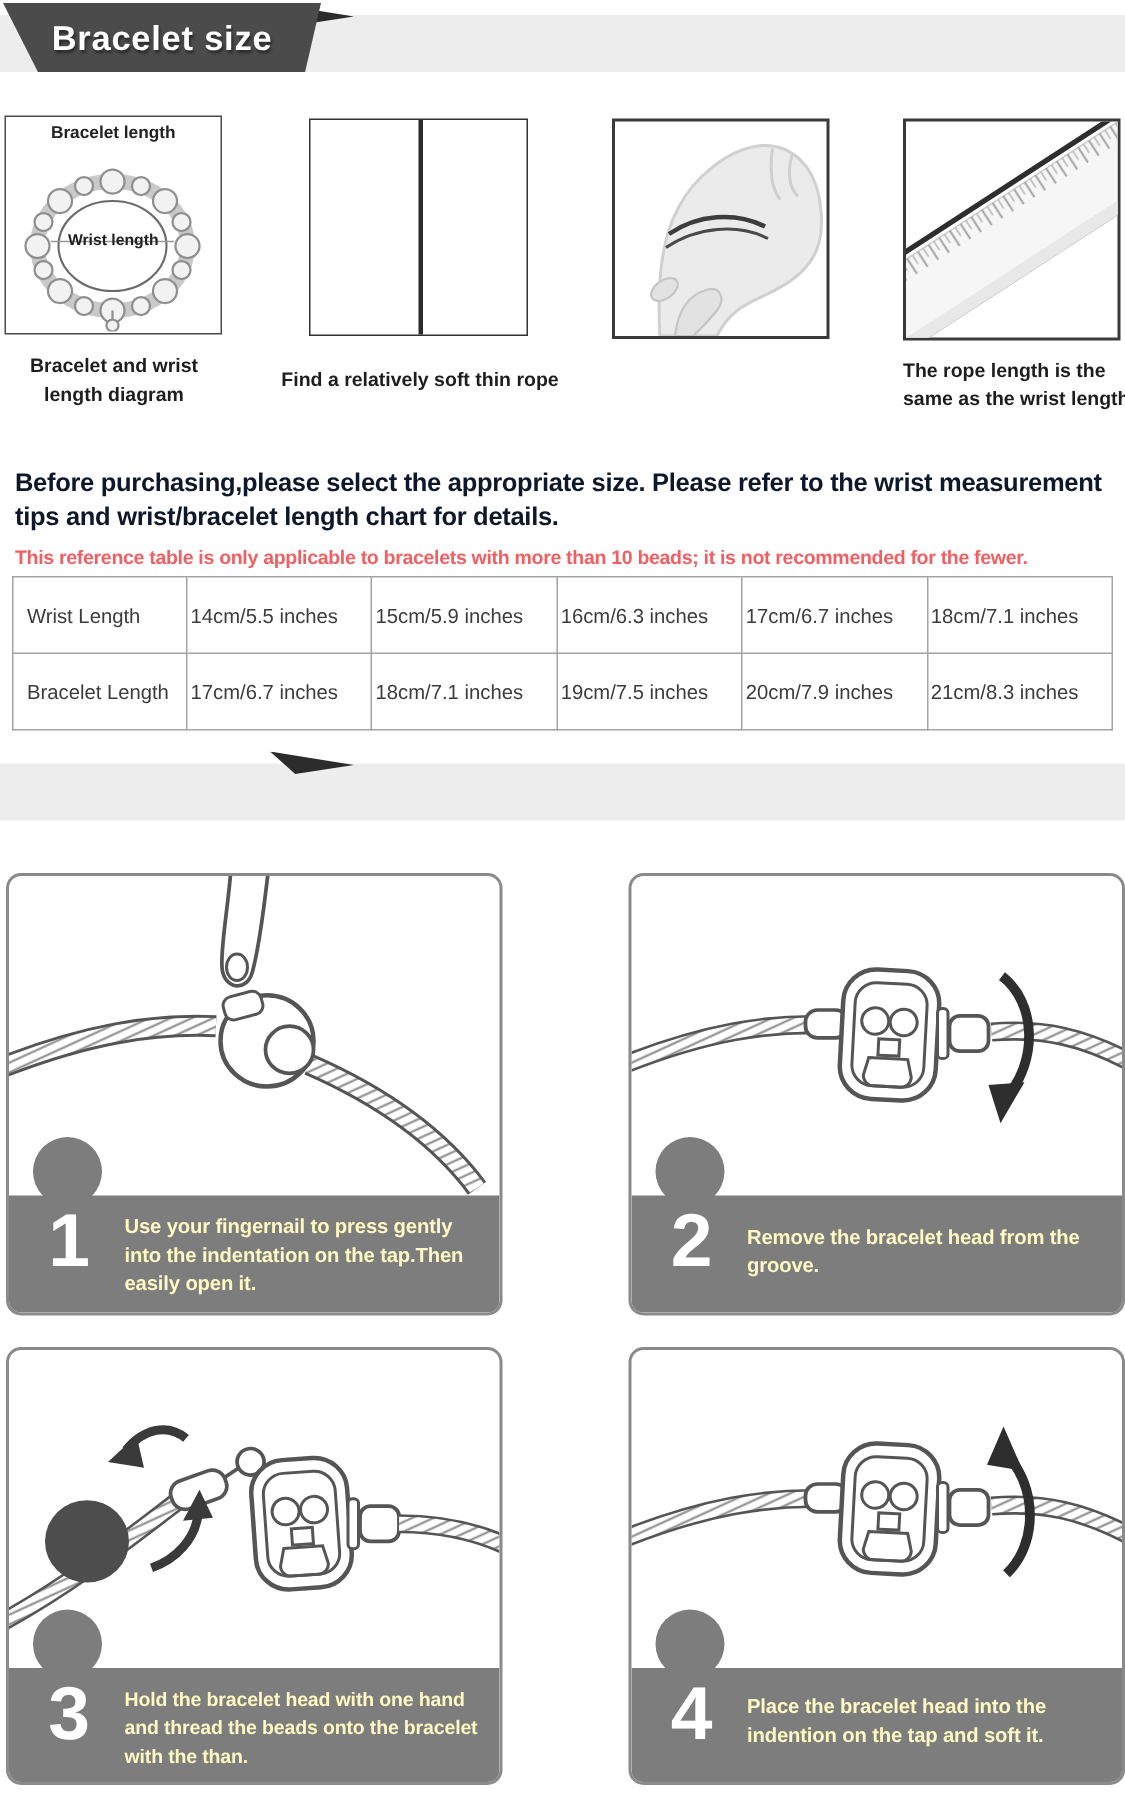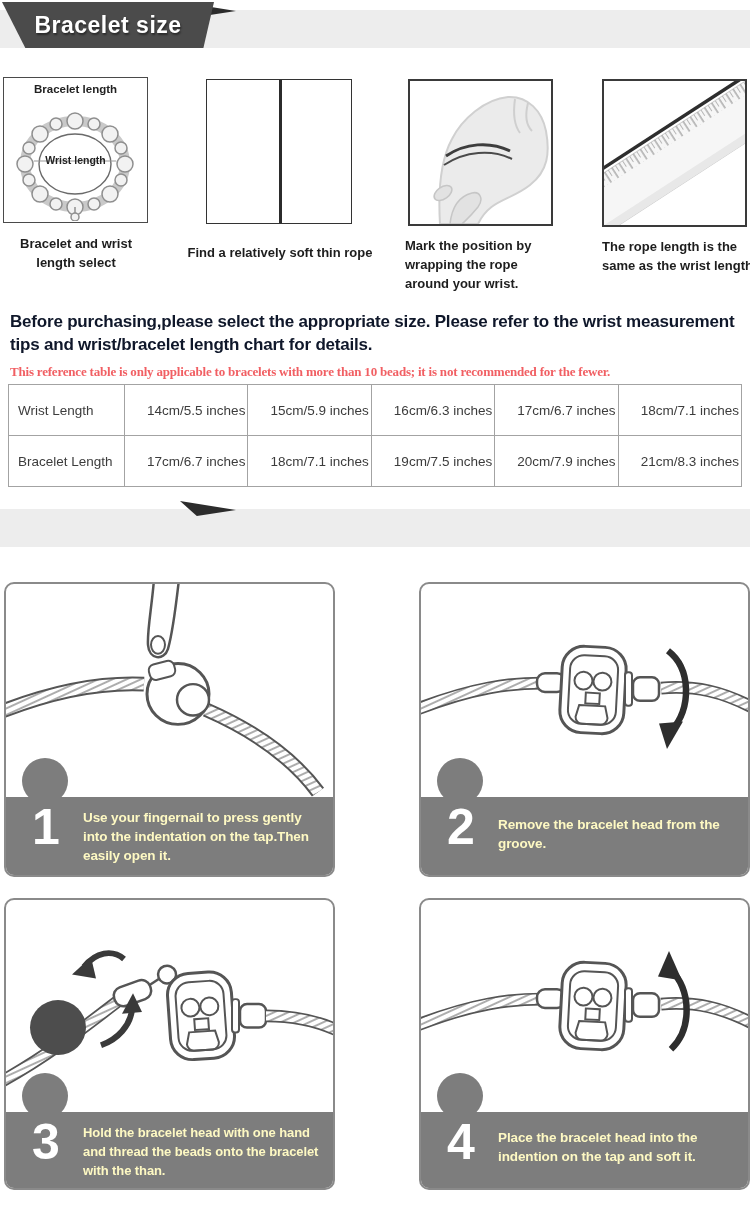--- a/index.html
+++ b/index.html
@@ -19,26 +19,26 @@
   
   .tipbox{position:absolute;background:#fff;border:1.5px solid #4a4a4a;box-sizing:border-box;}
   .tipbox.dark{border:2px solid #3a3a3a;}
   .tipcap{position:absolute;font-size:13px;font-weight:bold;color:#1d1d1d;line-height:19px;}
   .center-cap{text-align:center;transform:translateX(-50%);}
   .lbl{position:absolute;font-weight:bold;color:#222;width:100%;text-align:center;}
 
   .intro{position:absolute;left:10px;top:294px;width:736px;font-size:17px;font-weight:bold;
          letter-spacing:-0.2px;line-height:1.33;color:#0f172a;}
   .rednote{position:absolute;left:10px;top:351px;width:740px;font-size:13px;font-weight:bold;
-         letter-spacing:-0.2px;color:#f15f63;white-space:nowrap;font-family:Liberation Serif, serif;}
+         letter-spacing:-0.2px;color:#f15f63;white-space:nowrap;}
 
   
   table.sizes{position:absolute;left:8px;top:384px;width:734px;border-collapse:collapse;
          table-layout:fixed;font-size:13.5px;color:#3c3c3c;background:#fff;}
-  table.sizes td{border:1px solid #a3a3a3;height:50px;text-align:right;padding:0 2px;}
+  table.sizes td{border:1px solid #a3a3a3;height:50px;text-align:left;padding:0 2px;}
   table.sizes td.rowhead{text-align:left;padding-left:9px;}
 
   
   .panel{position:absolute;width:331px;background:#fff;border:2px solid #8a8a8a;
          border-radius:10px;box-sizing:border-box;overflow:hidden;}
   .panel .art{position:absolute;left:0;right:0;top:0;}
   .stepbar{position:absolute;left:0;right:0;bottom:0;background:#7d7d7d;display:flex;
          padding:6px 8px 6px 16px;box-sizing:border-box;}
   .bump{position:absolute;width:46px;height:46px;border-radius:50%;background:#7d7d7d;left:16px;}
   .stepnum{width:48px;text-align:center;font-size:50px;line-height:52px;font-weight:bold;
@@ -103,39 +103,38 @@
       <circle cx="106" cy="56" r="8" fill="#f2f2f2" stroke="#8f8f8f" stroke-width="1.5"></circle>
       <circle cx="117" cy="70" r="6" fill="#f2f2f2" stroke="#8f8f8f" stroke-width="1.5"></circle>
       <ellipse cx="71" cy="86" rx="36" ry="30" fill="rgba(255,255,255,0.85)" stroke="#6a6a6a" stroke-width="1.4"></ellipse>
       <line x1="30" y1="83" x2="112" y2="83" stroke="#999" stroke-width="1"></line>
       <line x1="71" y1="129" x2="71" y2="136" stroke="#8f8f8f" stroke-width="1.5"></line>
       <circle cx="71" cy="139" r="4" fill="#f2f2f2" stroke="#8f8f8f" stroke-width="1.5"></circle>
     </svg>
     <span class="lbl" style="top:5px;font-size:11.5px">Bracelet length</span>
     <span class="lbl" style="top:76px;font-size:10.5px">Wrist length</span>
   </div>
-  <div class="tipcap center-cap" style="left:76px;top:234px;width:132px">Bracelet and wrist length select</div>
+  <div class="tipcap center-cap" style="left:76px;top:234px;width:132px">Bracelet and wrist length diagram</div>
 
   <div class="tipbox" style="left:206px;top:79px;width:146px;height:145px;border-color:#333">
     <div style="position:absolute;left:50%;top:0;bottom:0;width:3px;background:#2b2b2b"></div>
   </div>
   <div class="tipcap center-cap" style="left:280px;top:243px;white-space:nowrap">Find a relatively soft thin rope</div>
 
   <div class="tipbox dark" style="left:408px;top:79px;width:145px;height:147px">
     <svg viewBox="0 0 141 143" width="141" height="143">
       <path d="M 30,143 C 28,110 30,80 42,58 C 52,38 75,18 98,16 C 118,15 132,30 136,50 C 140,72 138,90 120,104 C 100,120 80,118 68,143 Z" fill="#ebebeb" stroke="#d0d0d0" stroke-width="2"></path>
       <path d="M 105,18 C 103,32 104,44 110,52" fill="none" stroke="#cfcfcf" stroke-width="2"></path>
       <path d="M 118,22 C 115,34 116,44 122,50" fill="none" stroke="#cfcfcf" stroke-width="2"></path>
       <path d="M 36,75 C 55,62 80,60 100,70" fill="none" stroke="#3d3d3d" stroke-width="3"></path>
       <path d="M 34,84 C 55,70 82,68 102,78" fill="none" stroke="#4a4a4a" stroke-width="2"></path>
       <path d="M 40,143 C 42,125 50,115 62,112 C 70,110 74,118 68,126 C 60,136 55,140 52,143 Z" fill="#e2e2e2" stroke="#c6c6c6" stroke-width="1.5"></path>
       <ellipse cx="33" cy="112" rx="10" ry="6" transform="rotate(-35 33 112)" fill="#e2e2e2" stroke="#c6c6c6" stroke-width="1.5"></ellipse>
     </svg>
   </div>
-  <div class="tipcap" style="left:405px;top:236px;width:158px">Mark the position by wrapping the rope around your wrist.</div>
 
   <div class="tipbox dark" style="left:602px;top:79px;width:145px;height:148px">
     <svg viewBox="0 0 141 144" width="141" height="144">
       <g transform="translate(70,75) rotate(-33)">
         <rect x="-110" y="-30" width="220" height="3.5" fill="#2e2e2e"></rect>
         <rect x="-110" y="-24" width="220" height="52" fill="#f6f6f6" stroke="#cccccc" stroke-width="1"></rect>
         <rect x="-110" y="-24" width="220" height="12" fill="url(#ticks)"></rect>
         <rect x="-110" y="20" width="220" height="8" fill="#e8e8e8"></rect>
       </g>
     </svg>

